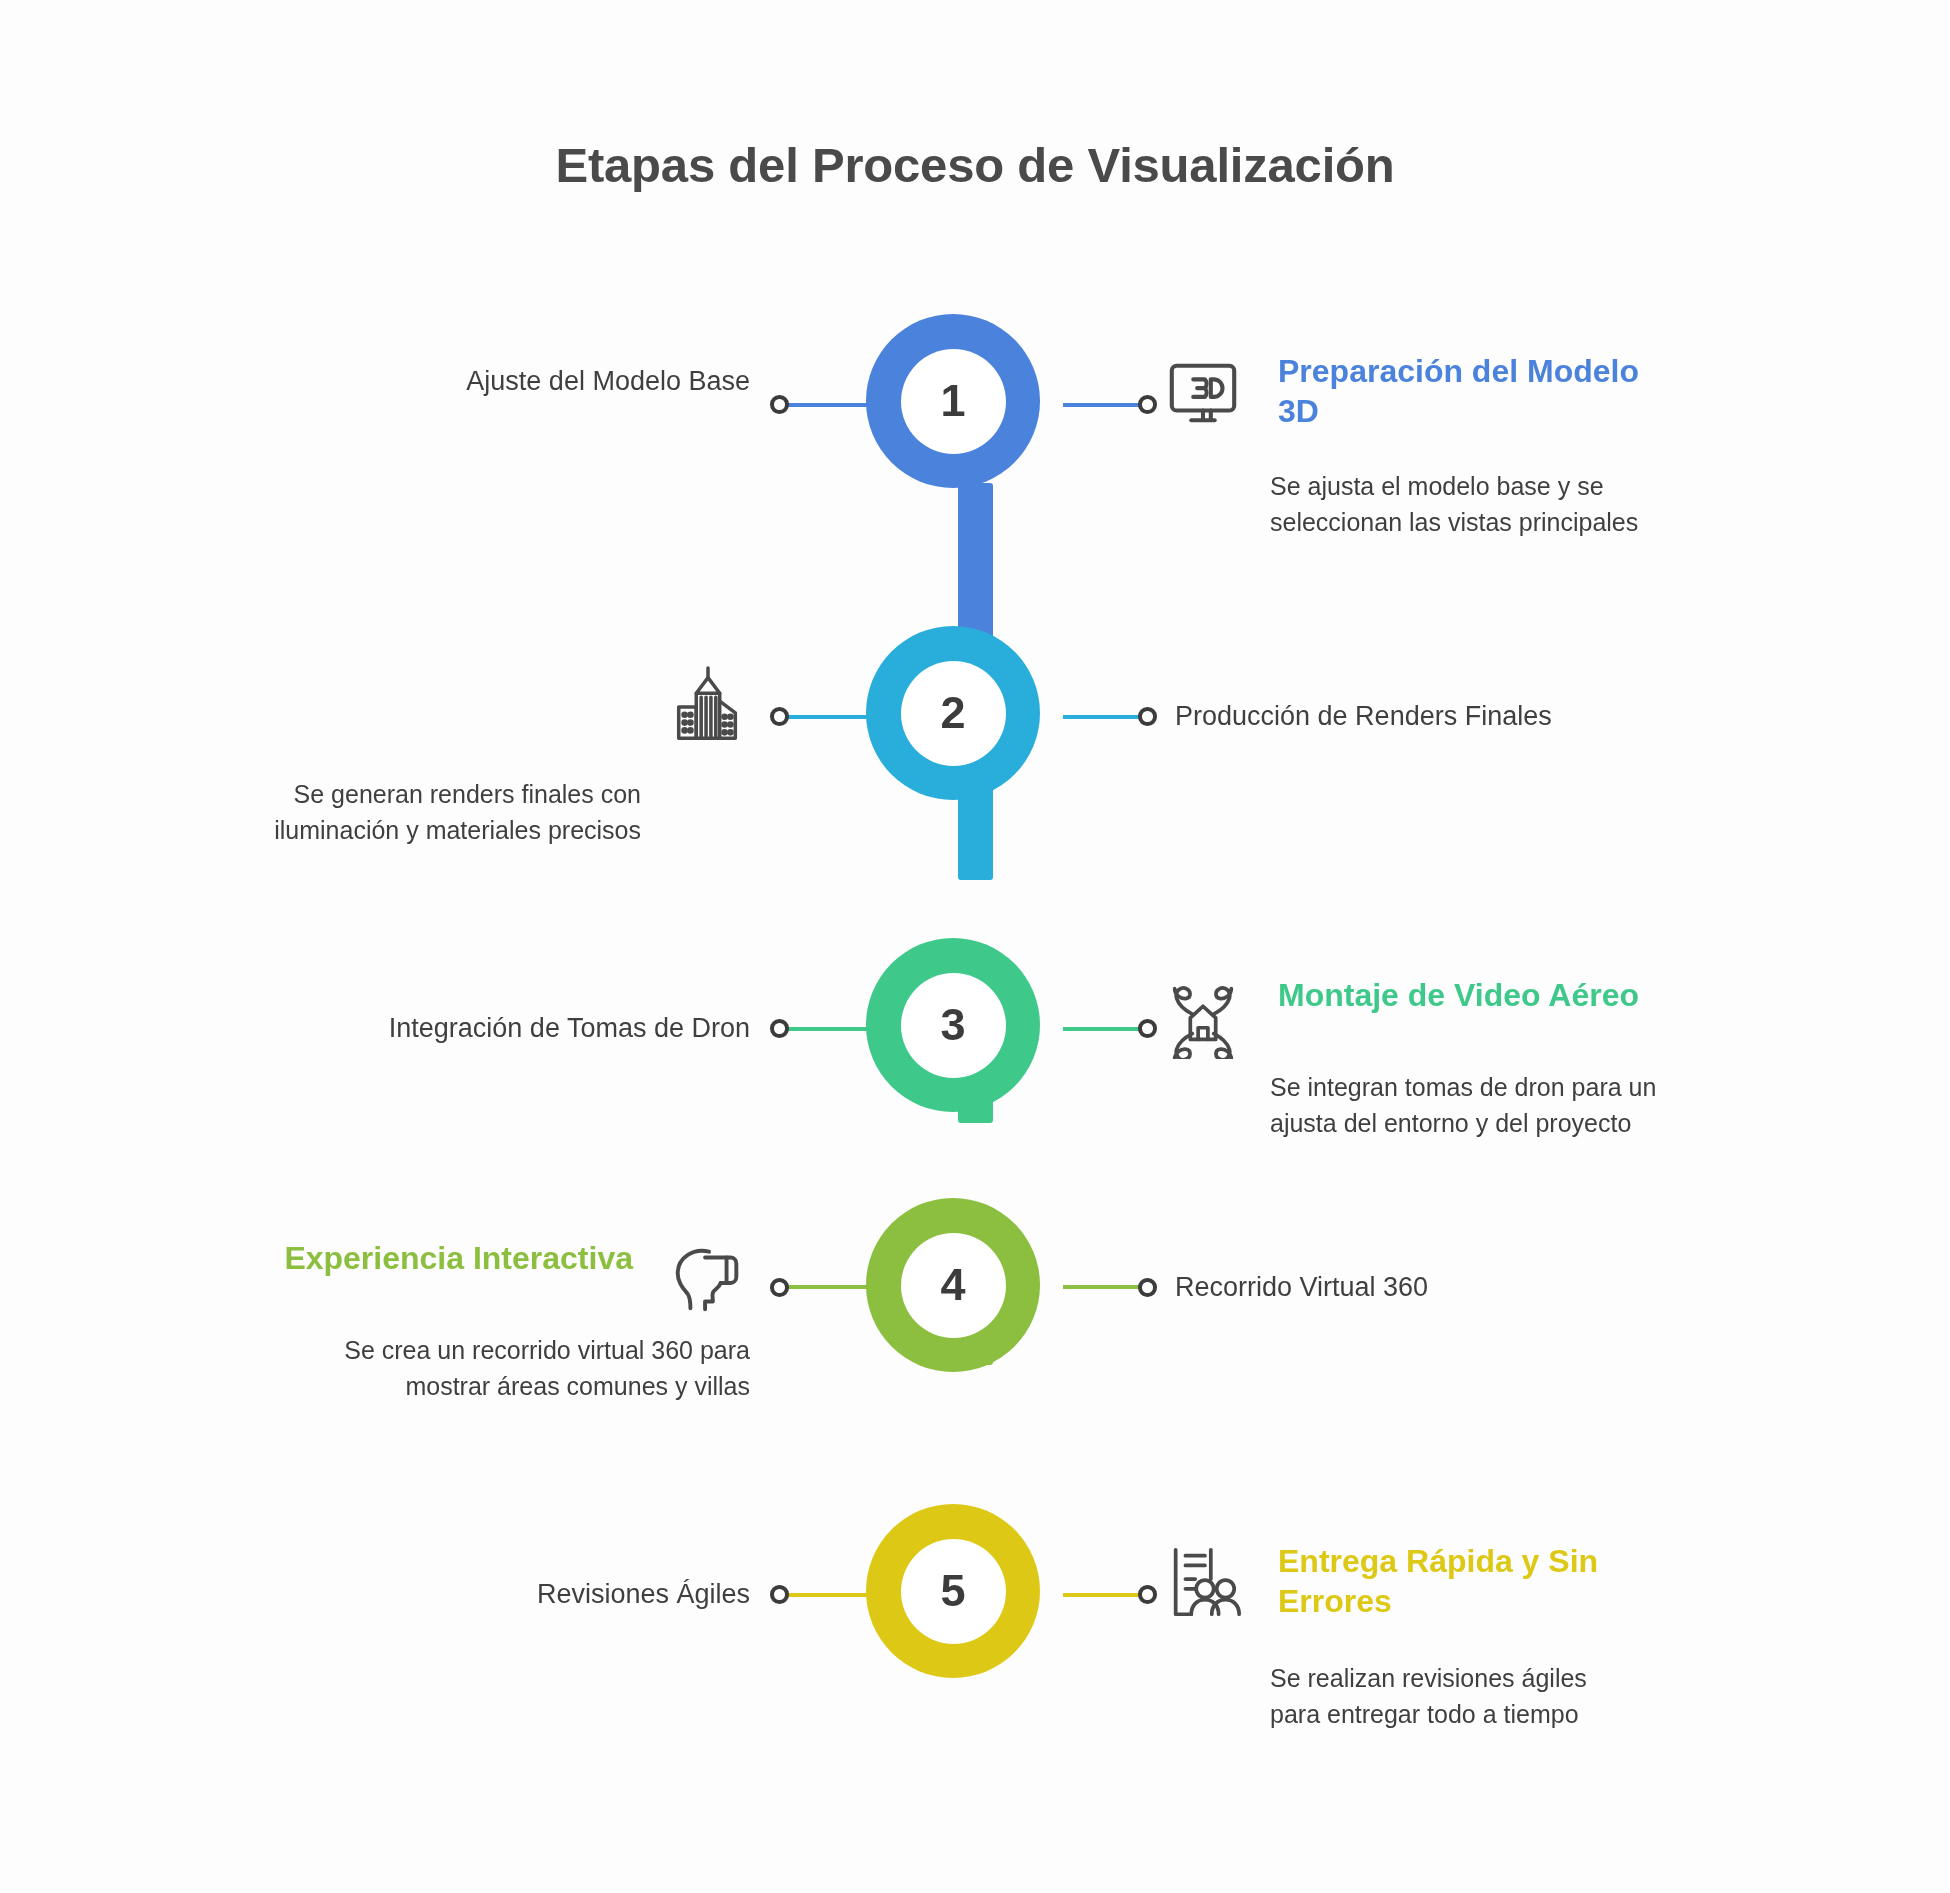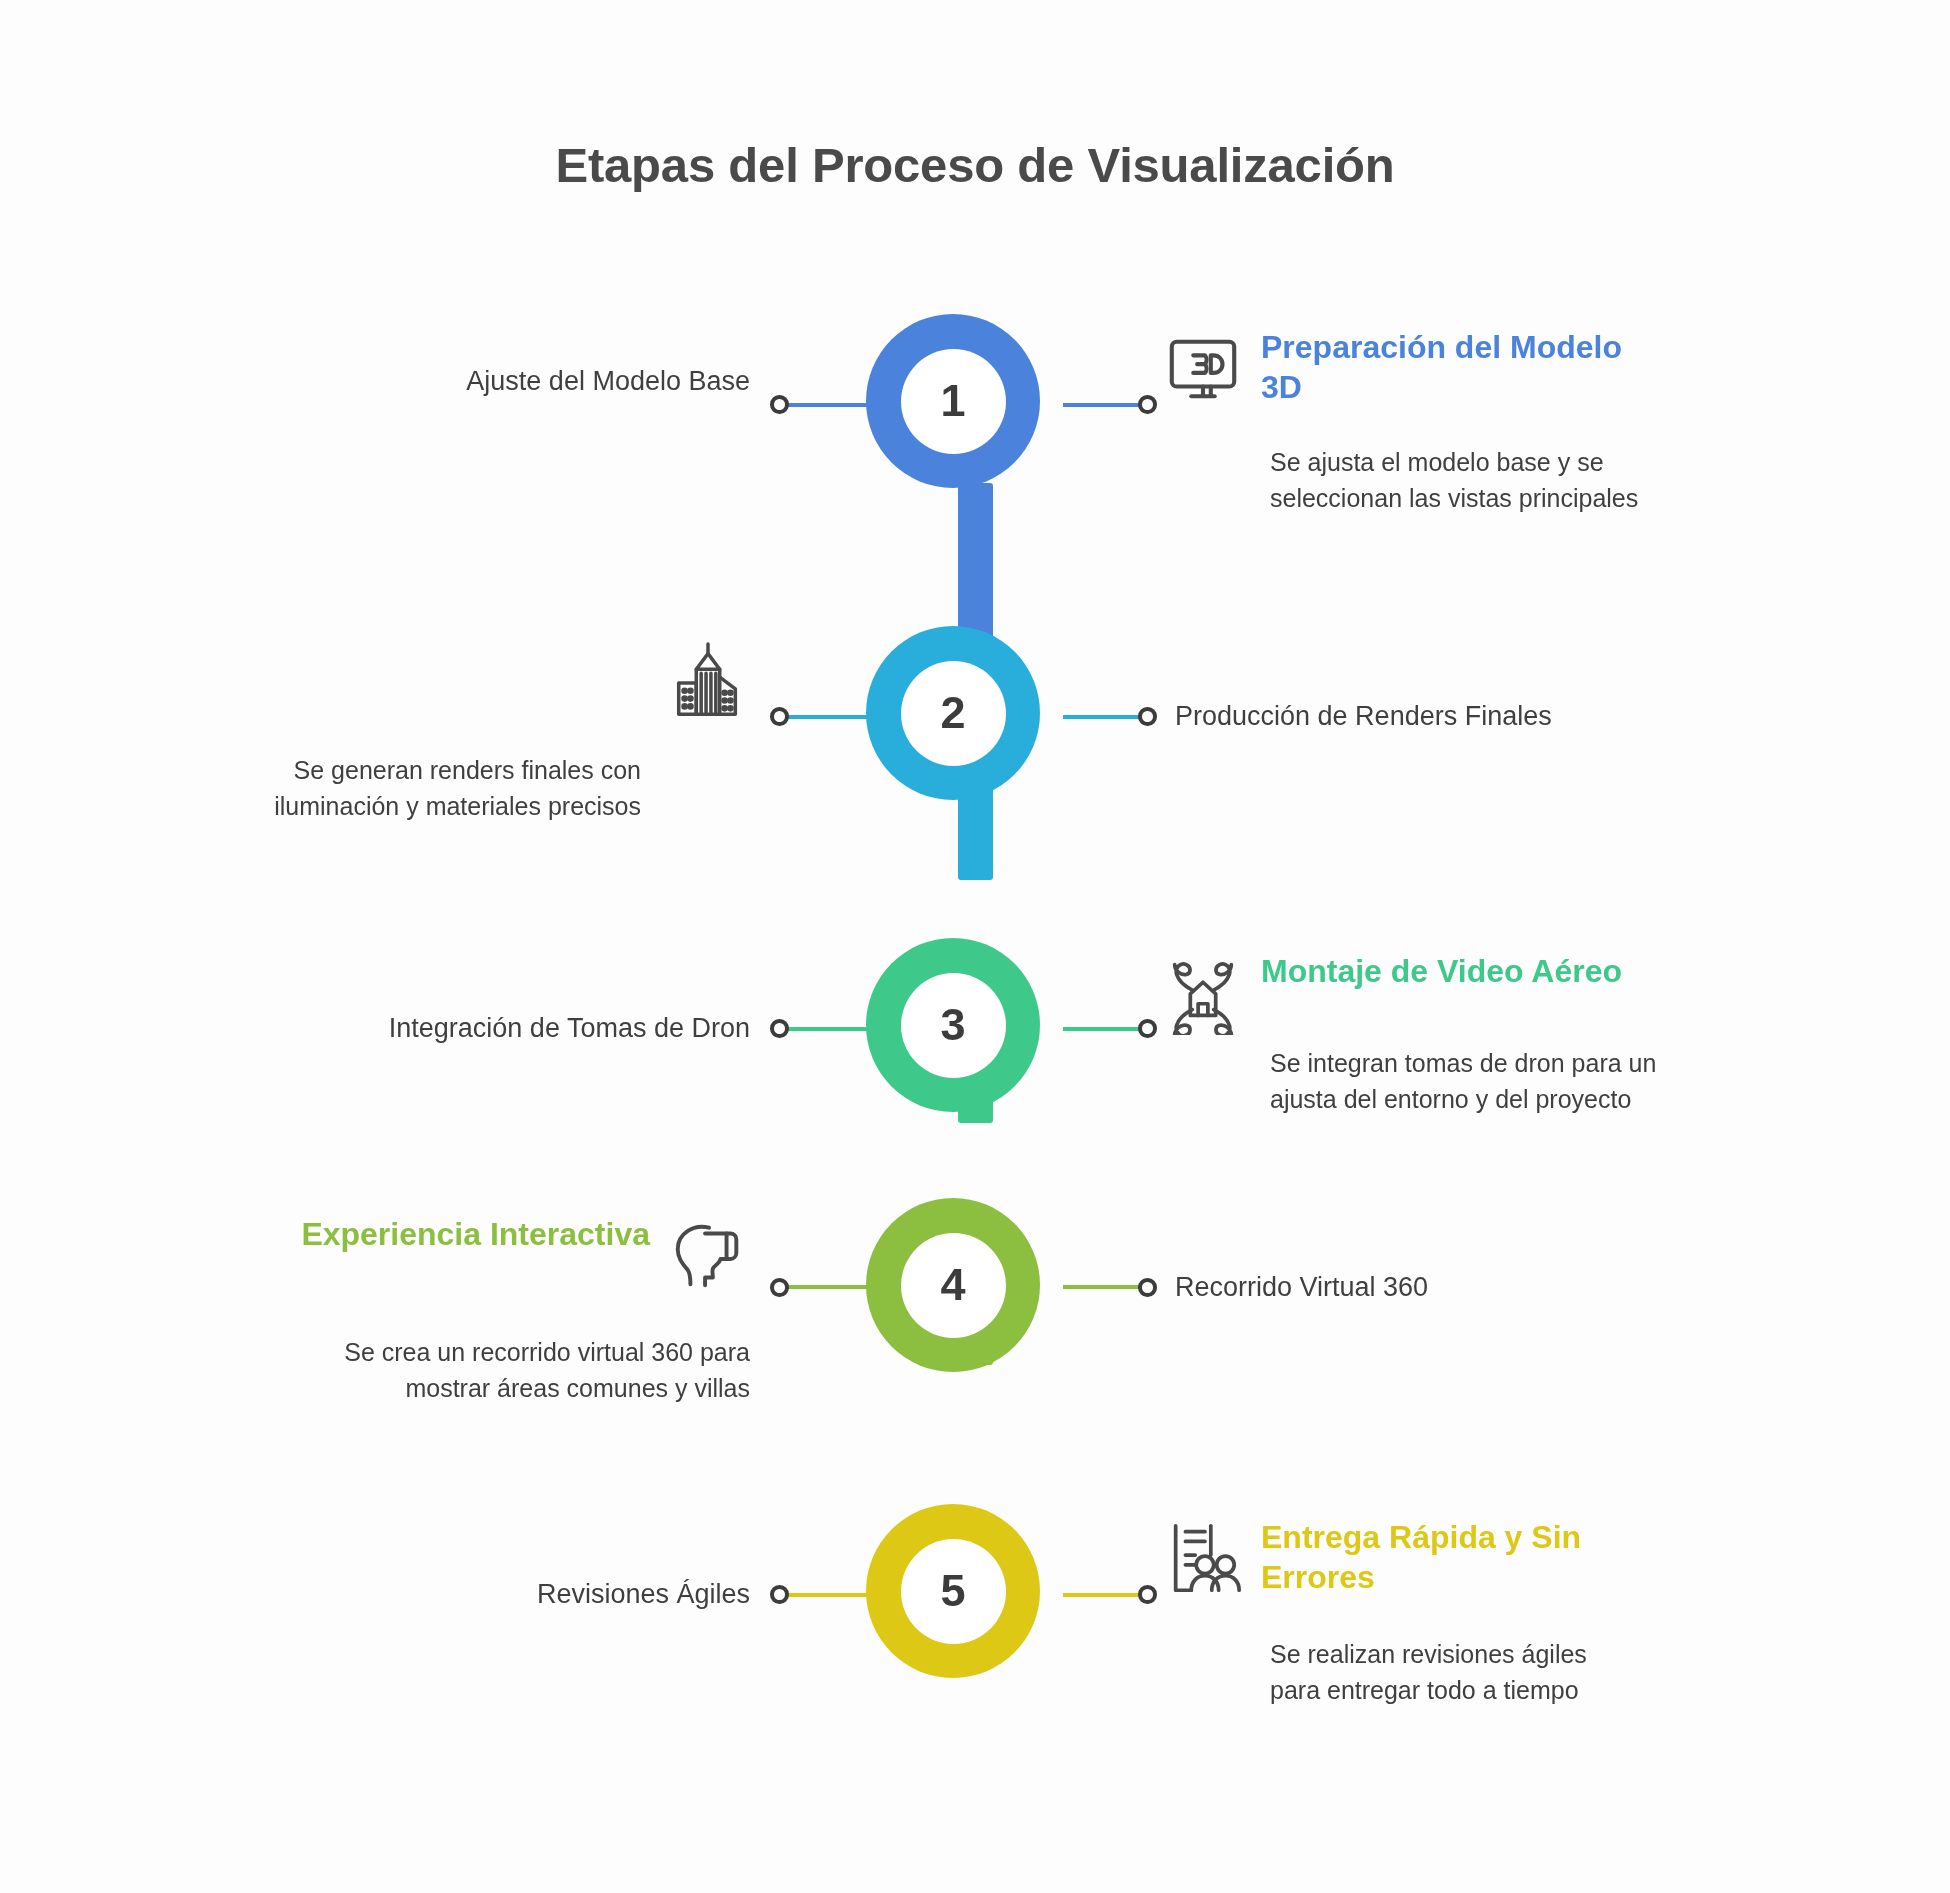--- a/index.html
+++ b/index.html
@@ -99,21 +99,22 @@
     line-height: 1.45;
   }
 
   .detail-block { position: absolute; }
   .detail-block.right { text-align: left; }
   .detail-block.left  { text-align: right; }
 
   .head-row {
     display: flex;
     align-items: flex-start;
-    gap: 16px;
+    gap: 33px;
+    margin-top: 24px;
   }
   .head-row.rev { flex-direction: row-reverse; }
 
   .icon-wrap {
     flex: 0 0 auto;
     width: 84px;
     height: 84px;
     display: flex;
     align-items: center;
     justify-content: center;
@@ -243,21 +244,21 @@
           <path d="M44 14 C28 10 12 20 12 36 C12 46 18 52 22 57 C25 61 25 66 25 72"></path>
           <path d="M40 20 h26 a6 6 0 0 1 6 6 v14 a6 6 0 0 1 -6 6 h-10"></path>
           <path d="M62 20 v26"></path>
           <path d="M56 46 c-2 6 -6 6 -8 10 c-1 3 0 6 0 9 h-8 v8"></path>
         </svg>
       </div>
       <div class="head-text">
         <div class="detail-head" style="color:#8cbf3f;">Experiencia Interactiva</div>
       </div>
     </div>
-    <div class="detail-body" style="margin-right:0px;margin-top:36px;">Se crea un recorrido virtual 360 para mostrar áreas comunes y villas</div>
+    <div class="detail-body" style="margin-right:0px;margin-top:10px;">Se crea un recorrido virtual 360 para mostrar áreas comunes y villas</div>
   </div>
 
   <div class="node" style="left:866px;top:1198px;background:#8cbf3f;">
     <div class="node-inner">4</div>
   </div>
 
   <div class="conn-line" style="left:1063px;width:83px;top:1285px;background:#8cbf3f;"></div>
   <div class="conn-dot" style="left:1138px;top:1278px;"></div>
   <div class="plain-label" style="left:1175px;top:1271px;">Recorrido Virtual 360</div>
 

